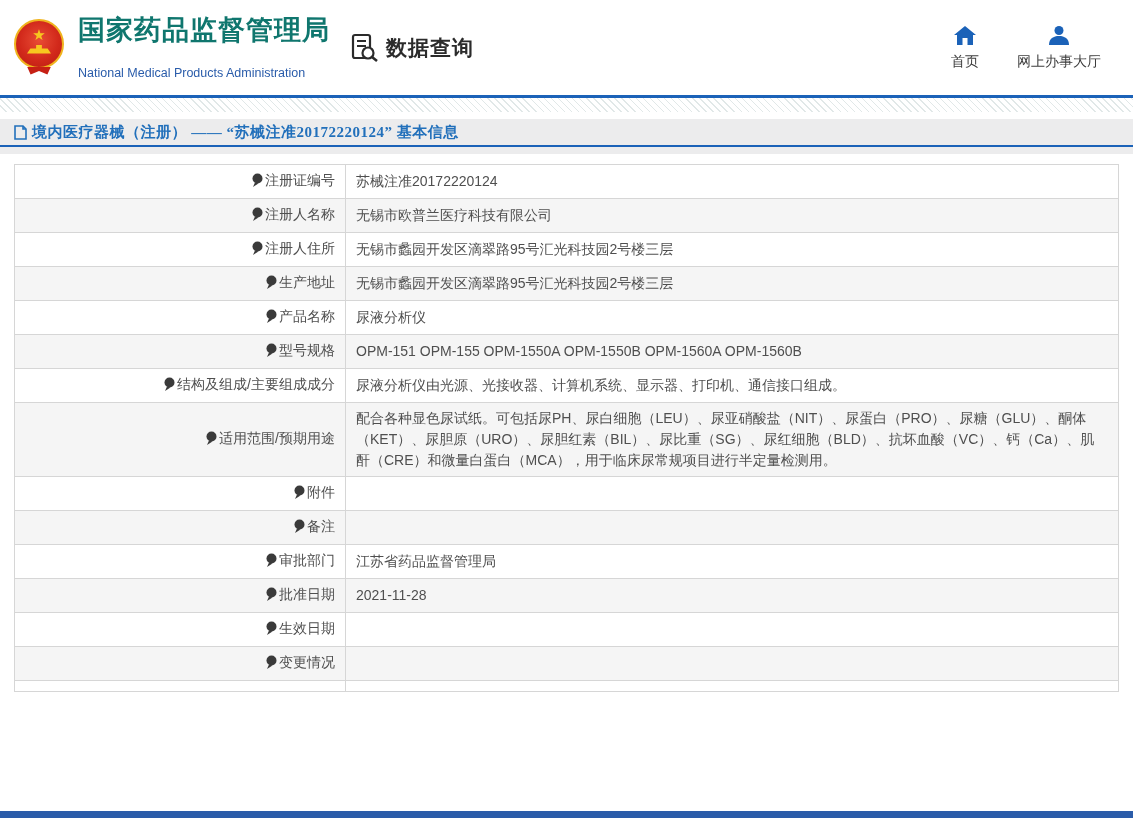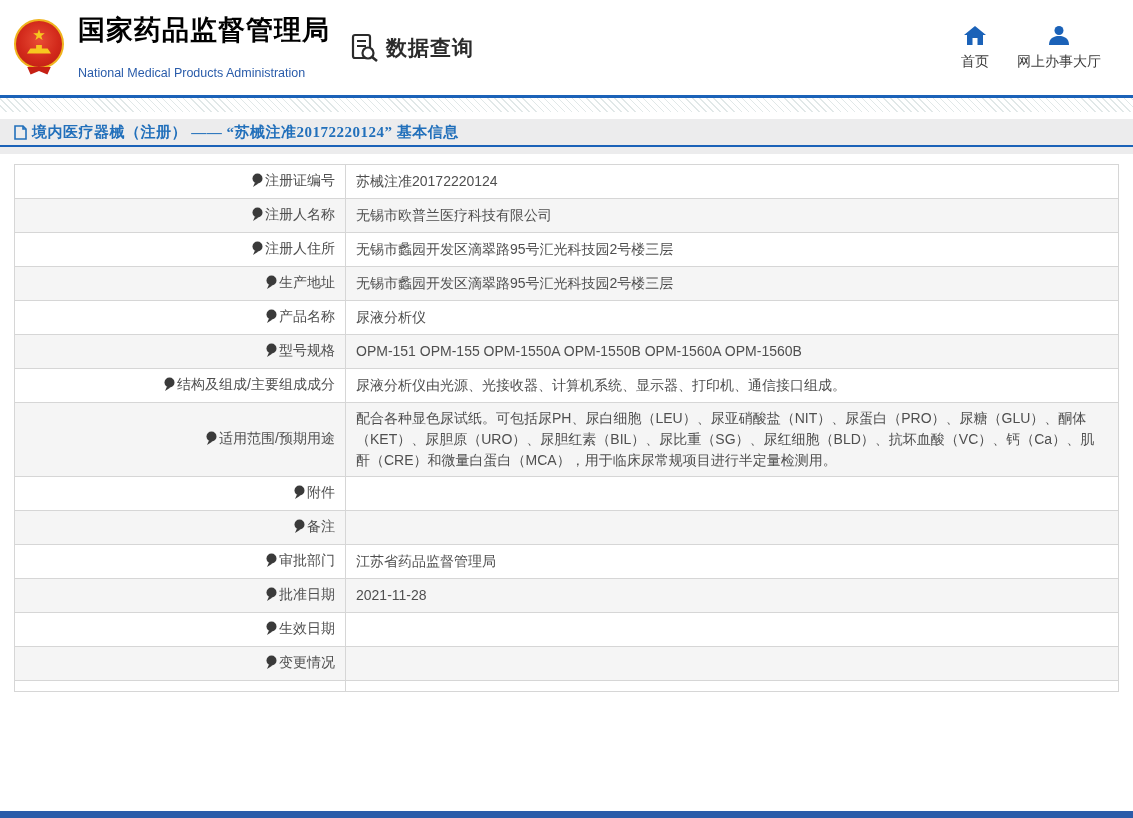--- a/index.html
+++ b/index.html
@@ -12,28 +12,28 @@
   .emblem-ring { width:50px; height:50px; border-radius:50%;
     background:radial-gradient(circle at 50% 42%, #e84c35 0%, #d2291b 55%, #b81c10 100%);
     border:2.5px solid #f0b41e; display:flex; flex-direction:column; align-items:center; }
   .emblem-star { color:#f7c71f; font-size:15px; line-height:1; margin-top:6px; }
   .emblem-gate { width:24px; height:9px; margin-top:3px; background:#f7c71f;
     clip-path:polygon(0 100%,100% 100%,86% 45%,62% 45%,62% 0,38% 0,38% 45%,14% 45%); }
   .emblem:after { content:""; position:absolute; bottom:2px; left:13px; width:24px; height:8px;
     background:#c62015; clip-path:polygon(0 0,100% 0,85% 100%,50% 55%,15% 100%); }
 
   .title-block { margin-left:14px; }
-  .title-zh { font-size:27px; font-weight:bold; color:#000000; letter-spacing:1px; line-height:1.15; }
+  .title-zh { font-size:27px; font-weight:bold; color:#0f766e; letter-spacing:1px; line-height:1.15; }
   .title-en { font-size:12.5px; color:#2a5caa; margin-top:20px; }
 
   .query-block { display:flex; align-items:center; margin-left:20px; }
   .query-icon { width:30px; height:30px; margin-right:6px; }
   .query-label { font-size:21px; color:#2b2b2b; font-weight:600; letter-spacing:1px; }
 
-  .nav { margin-left:auto; display:flex; gap:28px; padding-right:18px; }
+  .nav { margin-left:auto; display:flex; gap:38px; padding-right:18px; }
   .nav-item { display:flex; flex-direction:column; align-items:center; cursor:pointer; }
   .nav-icon { height:20px; display:flex; align-items:flex-end; }
   .nav-label { font-size:14px; color:#3c3c3c; margin-top:8px; white-space:nowrap; }
 
   
   .blue-rule { height:3px; background:#1b62b8; }
   .stripe-band { height:14px;
     background:repeating-linear-gradient(45deg,#ffffff 0 4px,#e1e8e8 4px 5px); }
   .white-gap { height:7px; background:#fff; }
 

